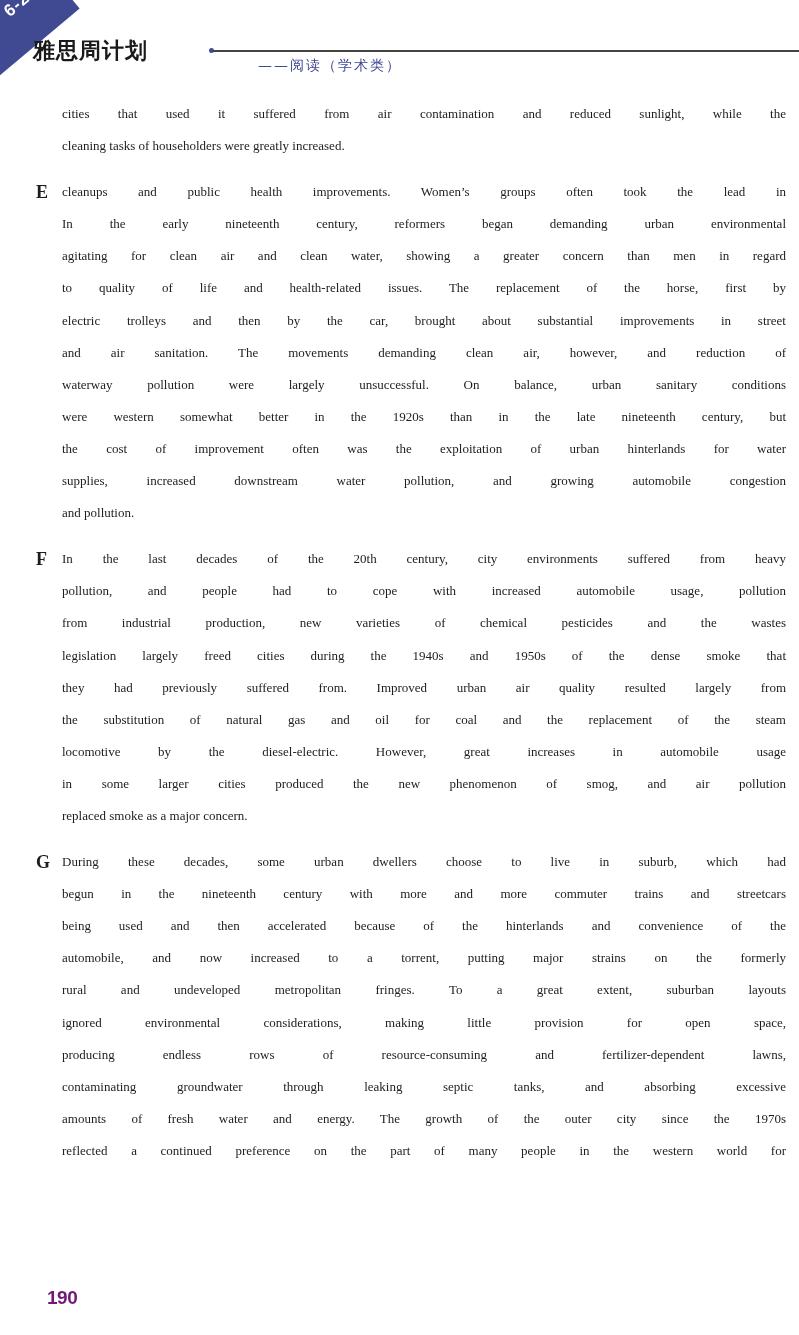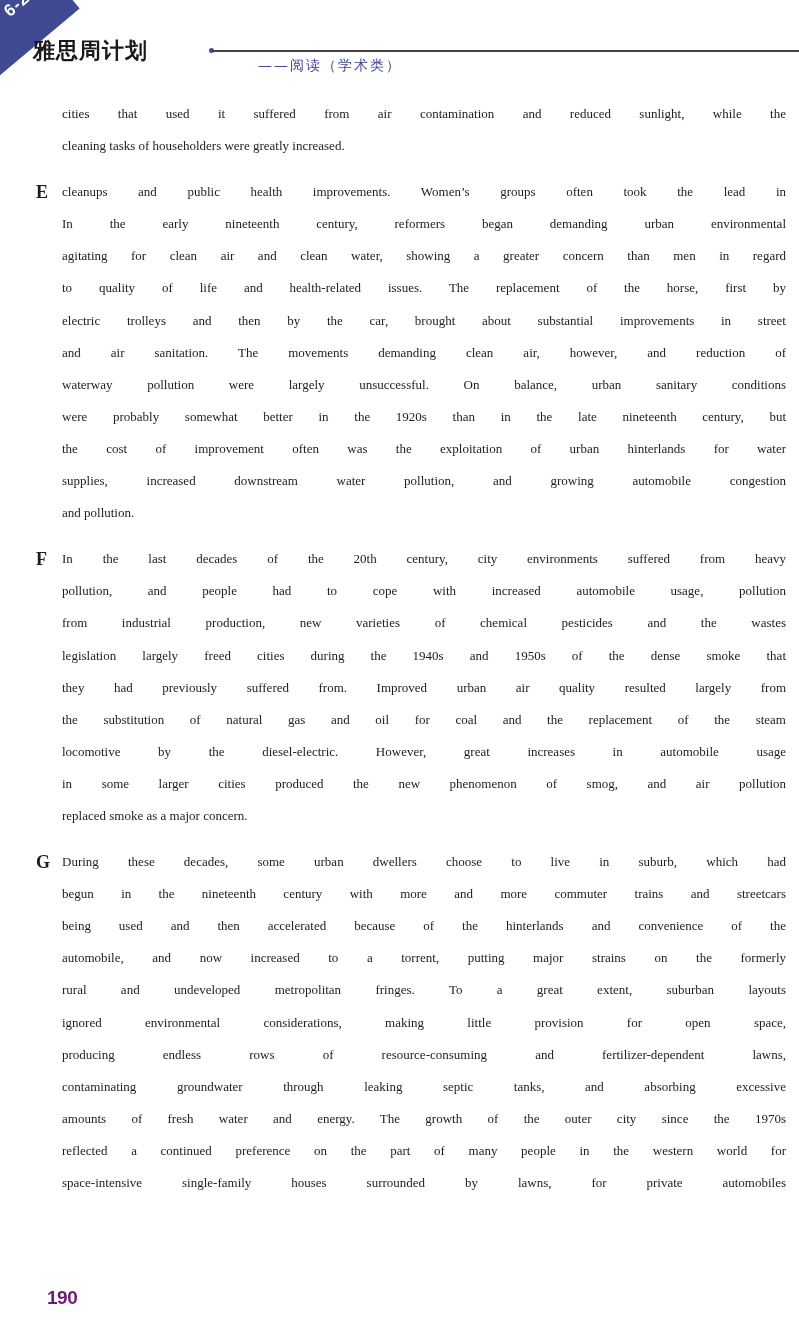--- a/index.html
+++ b/index.html
@@ -62,21 +62,21 @@
 
   <div class="para">
     <span class="para-letter">E</span>
     <span class="line">cleanups and public health improvements. Women’s groups often took the lead in</span>
     <span class="line">In the early nineteenth century, reformers began demanding urban environmental</span>
     <span class="line">agitating for clean air and clean water, showing a greater concern than men in regard</span>
     <span class="line">to quality of life and health-related issues. The replacement of the horse, first by</span>
     <span class="line">electric trolleys and then by the car, brought about substantial improvements in street</span>
     <span class="line">and air sanitation. The movements demanding clean air, however, and reduction of</span>
     <span class="line">waterway pollution were largely unsuccessful. On balance, urban sanitary conditions</span>
-    <span class="line">were probably somewhat better in the 1920s than in the late nineteenth century, but</span>
+    <span class="line">were western somewhat better in the 1920s than in the late nineteenth century, but</span>
     <span class="line">the cost of improvement often was the exploitation of urban hinterlands for water</span>
     <span class="line">supplies, increased downstream water pollution, and growing automobile congestion</span>
     <span class="line last">and pollution.</span>
   </div>
 
   <div class="para">
     <span class="para-letter">F</span>
     <span class="line">In the last decades of the 20th century, city environments suffered from heavy</span>
     <span class="line">pollution, and people had to cope with increased automobile usage, pollution</span>
     <span class="line">from industrial production, new varieties of chemical pesticides and the wastes</span>
@@ -93,17 +93,16 @@
     <span class="line">During these decades, some urban dwellers choose to live in suburb, which had</span>
     <span class="line">begun in the nineteenth century with more and more commuter trains and streetcars</span>
     <span class="line">being used and then accelerated because of the hinterlands and convenience of the</span>
     <span class="line">automobile, and now increased to a torrent, putting major strains on the formerly</span>
     <span class="line">rural and undeveloped metropolitan fringes. To a great extent, suburban layouts</span>
     <span class="line">ignored environmental considerations, making little provision for open space,</span>
     <span class="line">producing endless rows of resource-consuming and fertilizer-dependent lawns,</span>
     <span class="line">contaminating groundwater through leaking septic tanks, and absorbing excessive</span>
     <span class="line">amounts of fresh water and energy. The growth of the outer city since the 1970s</span>
     <span class="line">reflected a continued preference on the part of many people in the western world for</span>
-    <span class="line">space-intensive single-family houses surrounded by lawns, for private automobiles</span>
   </div>
 </div>
 
 <div class="page-number">190</div>
 
 </body></html>

